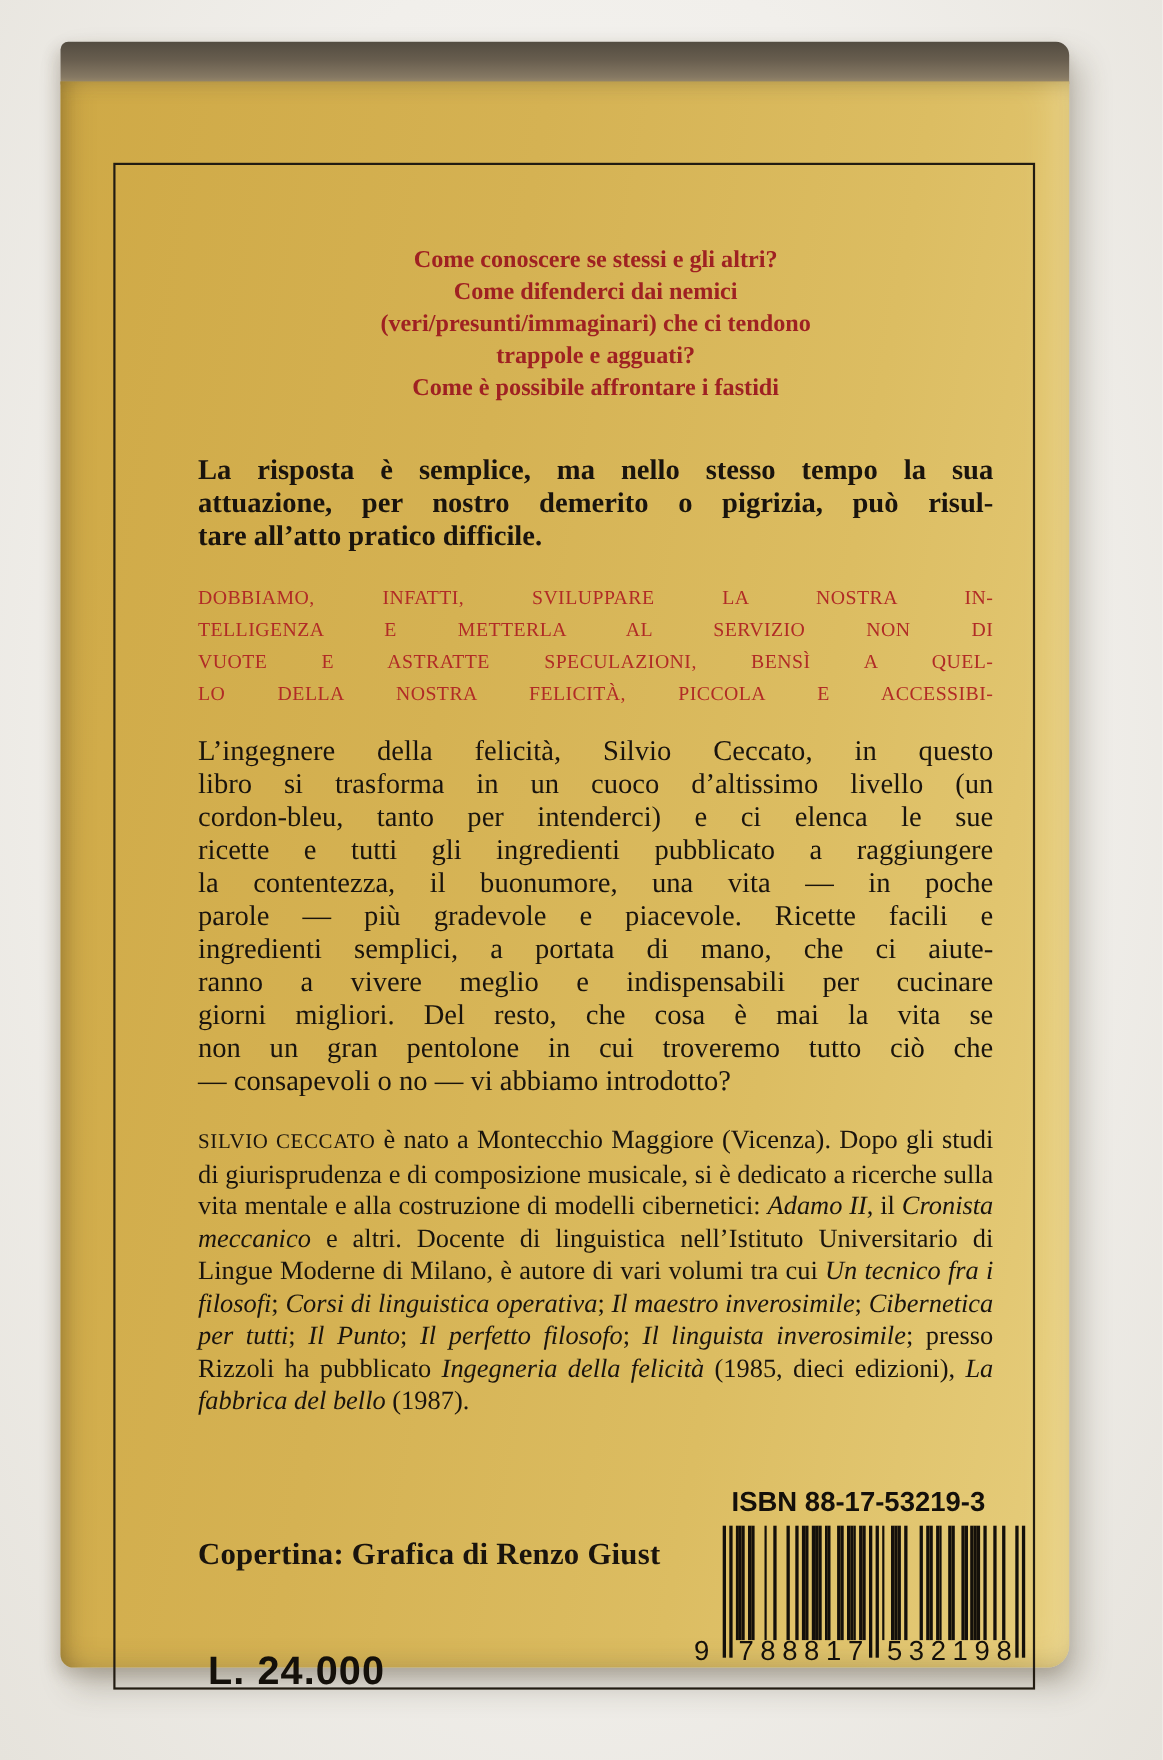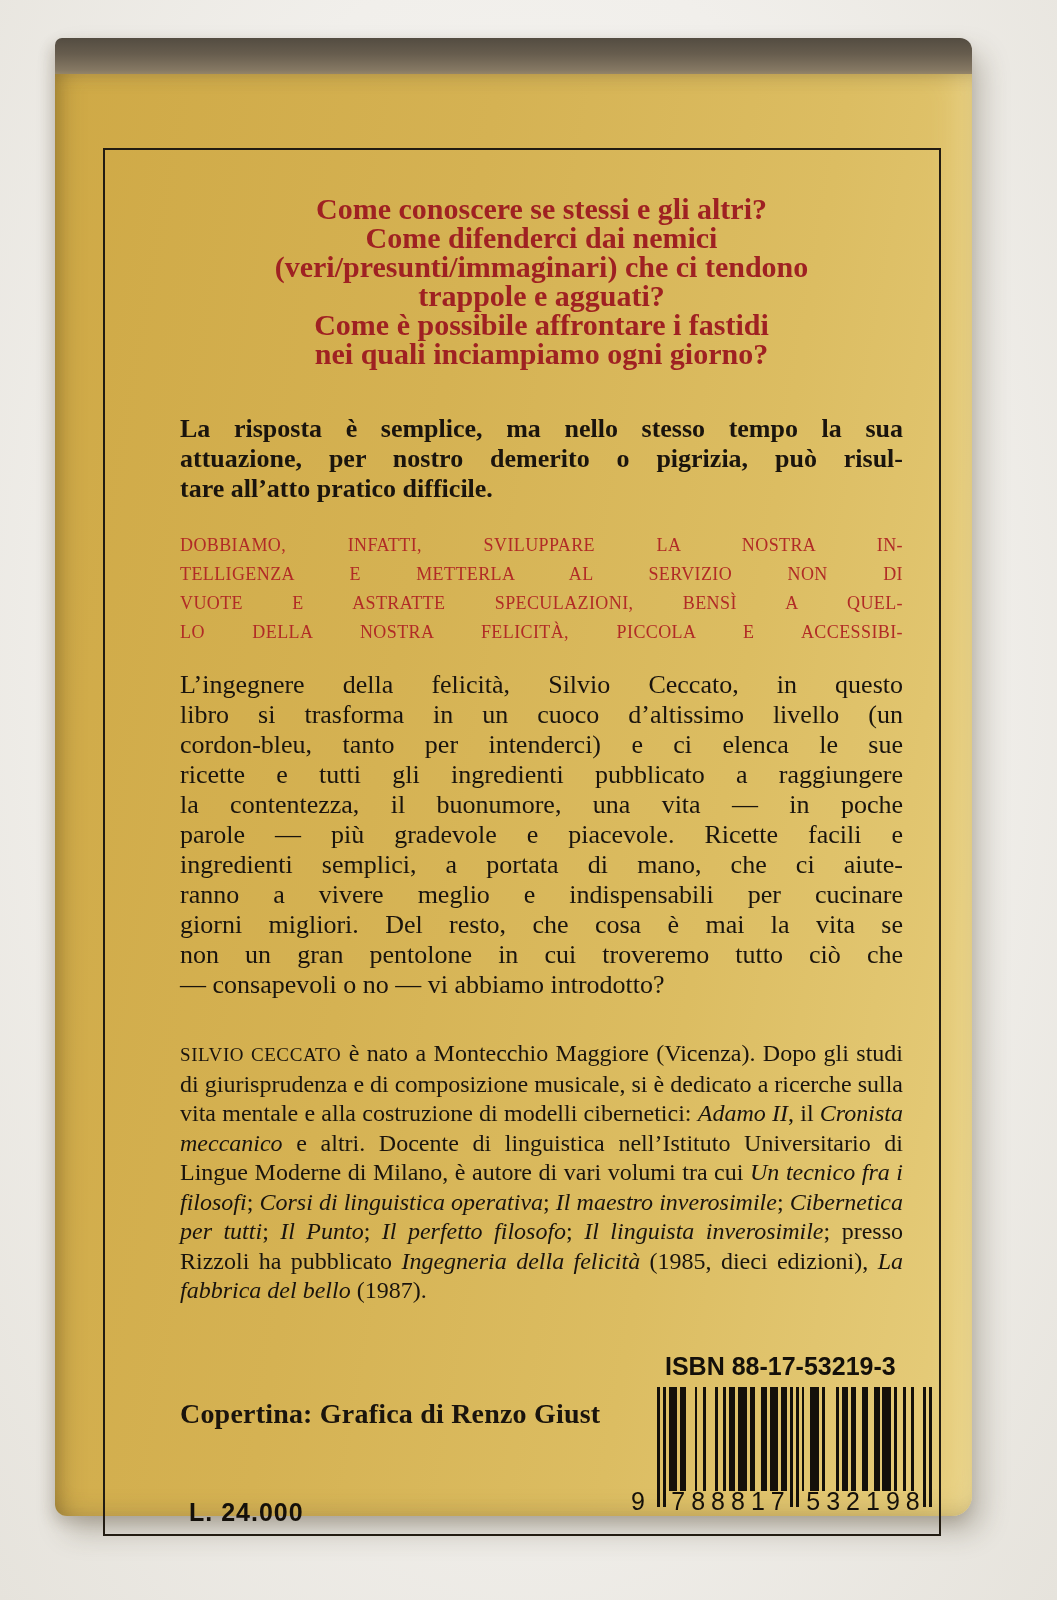--- a/index.html
+++ b/index.html
@@ -30,44 +30,44 @@
   .frame{
     position:absolute;left:48px;top:74px;width:838px;height:1388px;
     box-sizing:border-box;border:2.5px solid #221c12;
     padding:0 36px 0 75px;
   }
   
   .jpara .jline{text-align:justify;text-align-last:justify;}
   .jpara .jline.jlast{text-align-last:left;}
   .centered .jline, .centered .jline.jlast{text-align:center;text-align-last:center;}
   .headline{
-    margin-top:44px;color:#9f2122;font-weight:bold;
-    font-size:30px;line-height:29px;
+    margin-top:71px;color:#9f2122;font-weight:bold;
+    font-size:22px;line-height:29px;
   }
   .para{
     color:#1a140d;font-size:26px;line-height:30px;
   }
   .para1{margin-top:46px;font-weight:bold;}
   .redcaps{
     margin-top:27px;color:#b12b26;font-size:18px;line-height:29px;letter-spacing:0.4px;
   }
   .para2{margin-top:23px;}
   .bio{
-    margin-top:39px;color:#1a140d;font-size:24px;line-height:29.5px;
+    margin-top:25px;color:#1a140d;font-size:24px;line-height:29.5px;
     text-align:justify;
   }
   .seg-sc{font-size:19px;letter-spacing:0.6px;}
   .seg-it{font-style:italic;}
   .copertina{
     position:absolute;left:75px;top:1248px;
     font-weight:bold;font-size:28px;color:#1a140d;letter-spacing:0.2px;
   }
   .price{
     position:absolute;left:84px;top:1348px;
-    font-family:"Liberation Sans", sans-serif;font-weight:bold;font-size:25px;
+    font-family:"Liberation Sans", sans-serif;font-weight:bold;font-size:36px;
     color:#14100a;letter-spacing:1px;
   }
   .barcode-block{
     position:absolute;left:552px;top:1202px;width:276px;
     font-family:"Liberation Sans", sans-serif;color:#14100a;
   }
   .isbn-label{
     font-size:25px;white-space:nowrap;padding-left:8px;margin-bottom:6px;font-weight:bold;
   }
   .bars{display:flex;align-items:flex-start;width:276px;height:120px;}
@@ -88,21 +88,20 @@
   <div class="book-top-edge"></div>
   <div class="cover">
     <div class="frame">
 
       <div class="headline jpara centered">
           <div class="jline">Come conoscere se stessi e gli altri?</div>
           <div class="jline">Come difenderci dai nemici</div>
           <div class="jline">(veri/presunti/immaginari) che ci tendono</div>
           <div class="jline">trappole e agguati?</div>
           <div class="jline">Come è possibile affrontare i fastidi</div>
-          <div class="jline jlast">nei quali inciampiamo ogni giorno?</div>
         </div>
 
       <div class="para para1 jpara">
           <div class="jline">La risposta è semplice, ma nello stesso tempo la sua</div>
           <div class="jline">attuazione, per nostro demerito o pigrizia, può risul-</div>
           <div class="jline jlast">tare all’atto pratico difficile.</div>
         </div>
 
       <div class="redcaps jpara">
           <div class="jline">DOBBIAMO, INFATTI, SVILUPPARE LA NOSTRA IN-</div>

